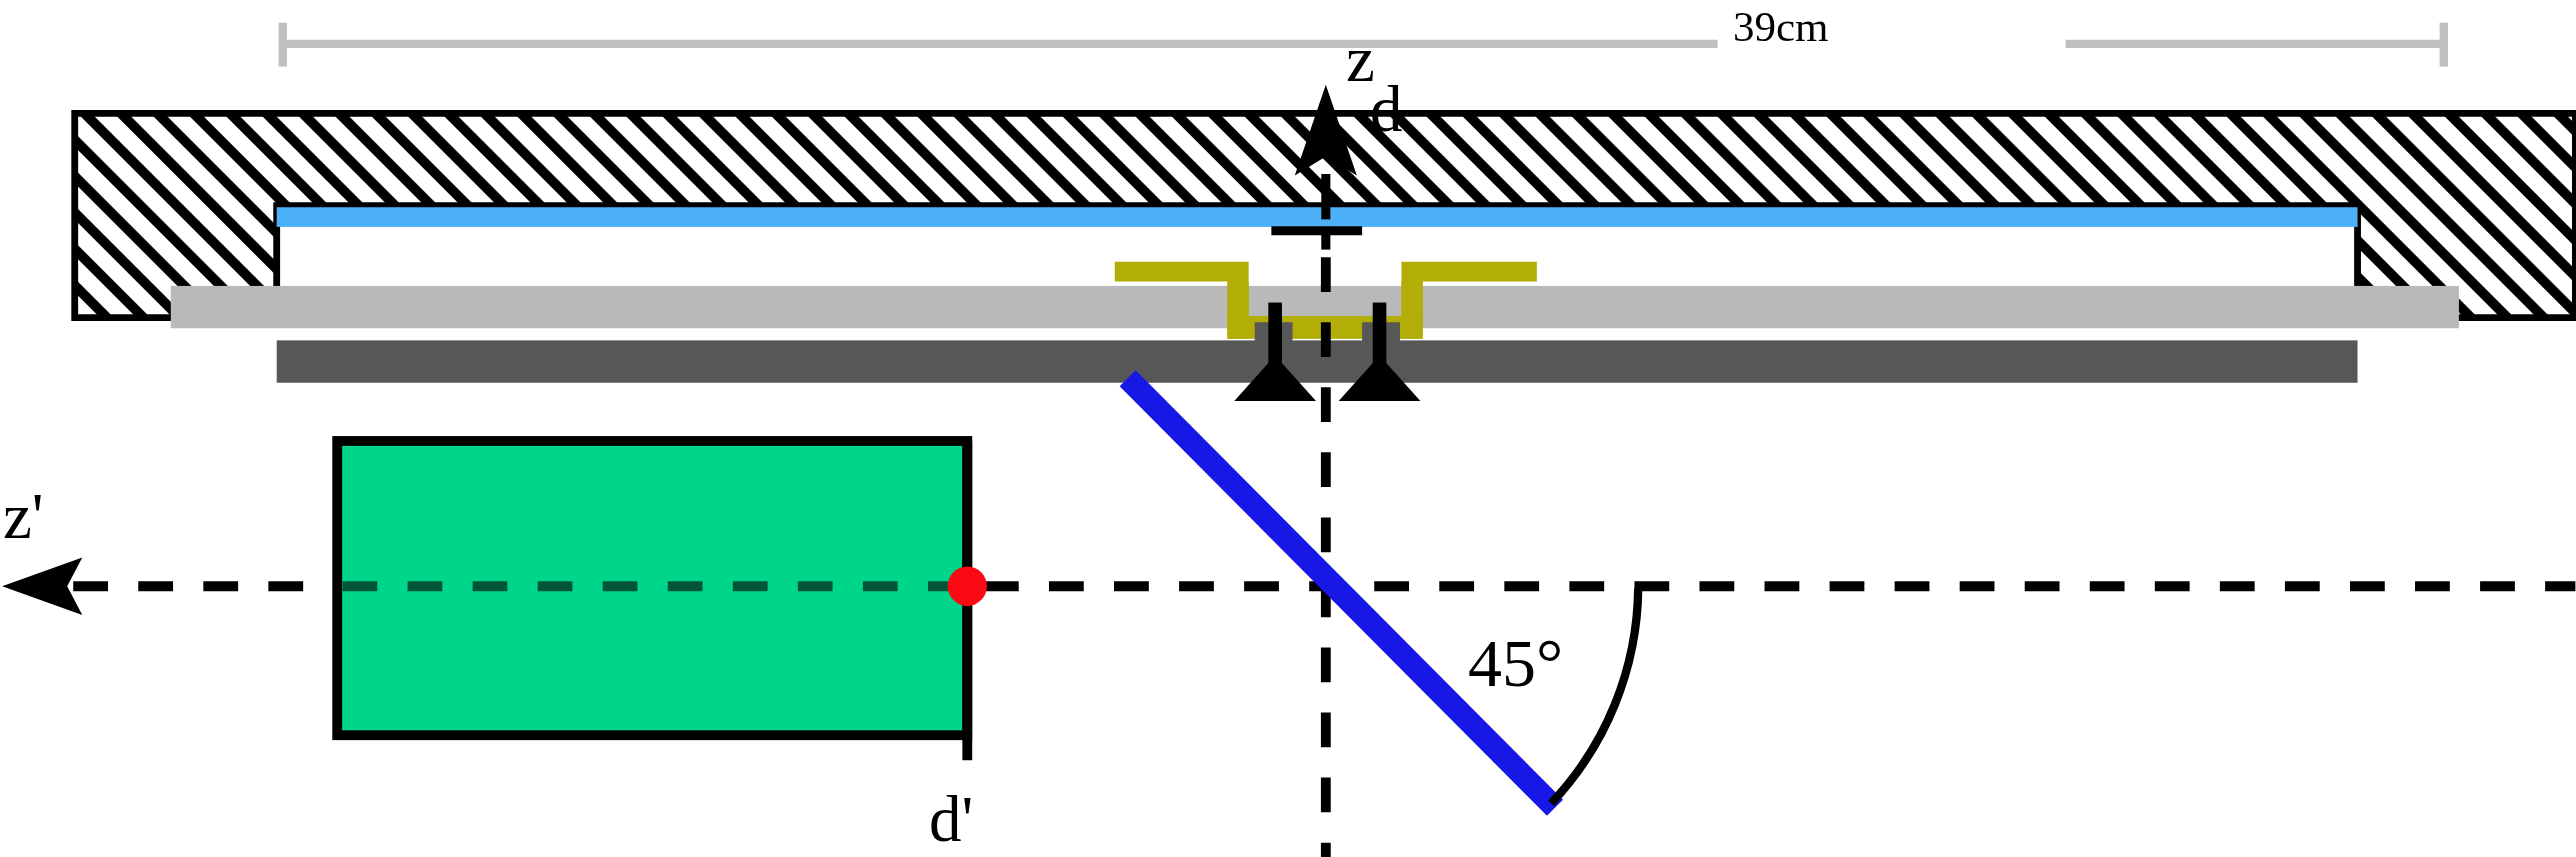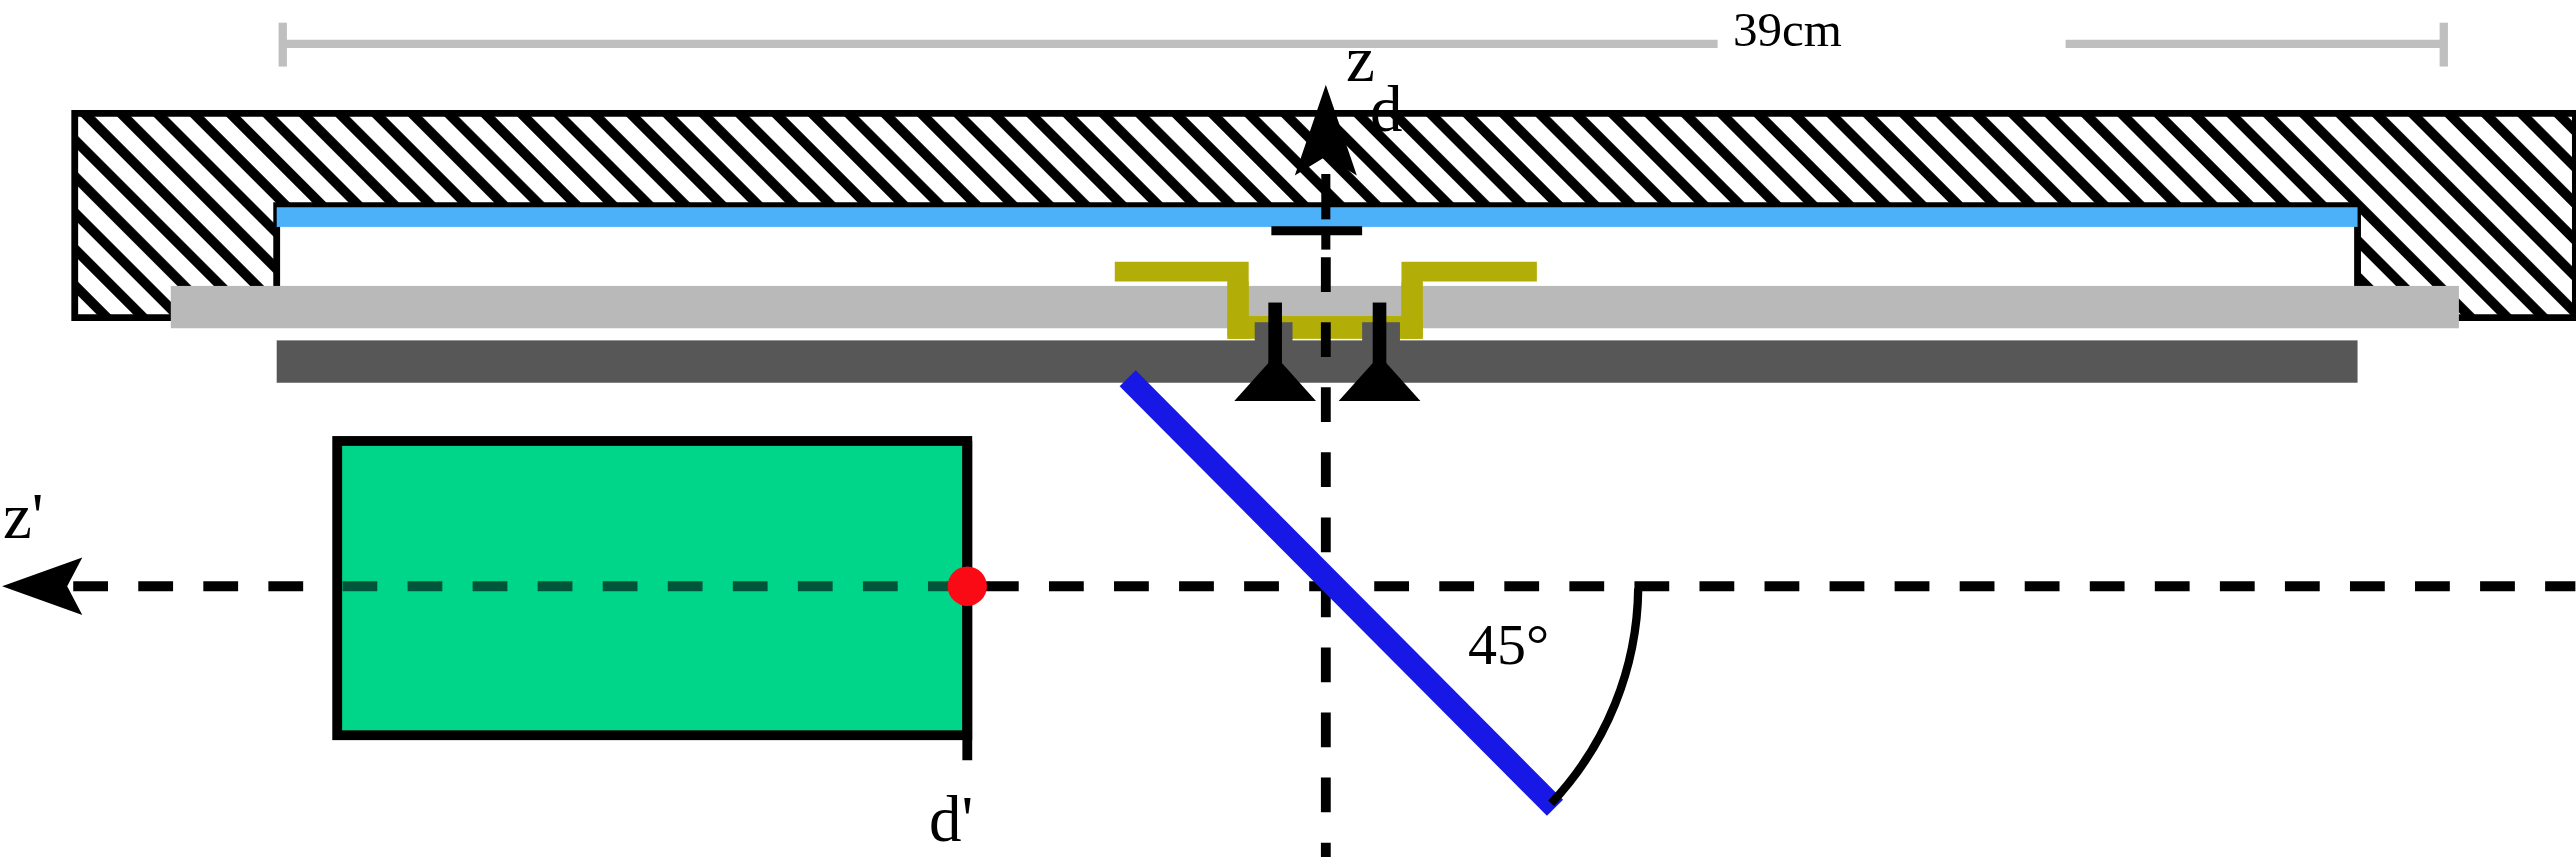--- a/index.html
+++ b/index.html
@@ -24,26 +24,26 @@
     width: 2576px;
     height: 857px;
   }
   .lbl {
     position: absolute;
     font-family: "Liberation Serif", serif;
     color: #000000;
     white-space: pre;
     line-height: 1;
   }
-  .lbl-39cm   { left: 1733px; top: 4.5px;  font-size: 49px; }
+  .lbl-39cm   { left: 1733px; top: 4.5px;  font-size: 43px; }
   .lbl-z      { left: 1346px; top: 27px;  font-size: 65px; }
   .lbl-d      { left: 1370px; top: 77px; font-size: 65px; }
   .lbl-zp     { left: 3px;    top: 484px; font-size: 65px; }
   .lbl-dp     { left: 929px; top: 787px; font-size: 65px; }
-  .lbl-45     { left: 1468px; top: 616px; font-size: 58px; }
+  .lbl-45     { left: 1468px; top: 629px; font-size: 68px; }
 </style>
 </head>
 <body>
 
 <div id="scene">
 
   <svg class="layer" viewBox="0 0 3404 1133" xmlns="http://www.w3.org/2000/svg">
     <defs>
       <pattern id="hatch" width="34" height="34" patternUnits="userSpaceOnUse" patternTransform="rotate(-45)">
         <rect width="34" height="34" fill="#ffffff"></rect>

